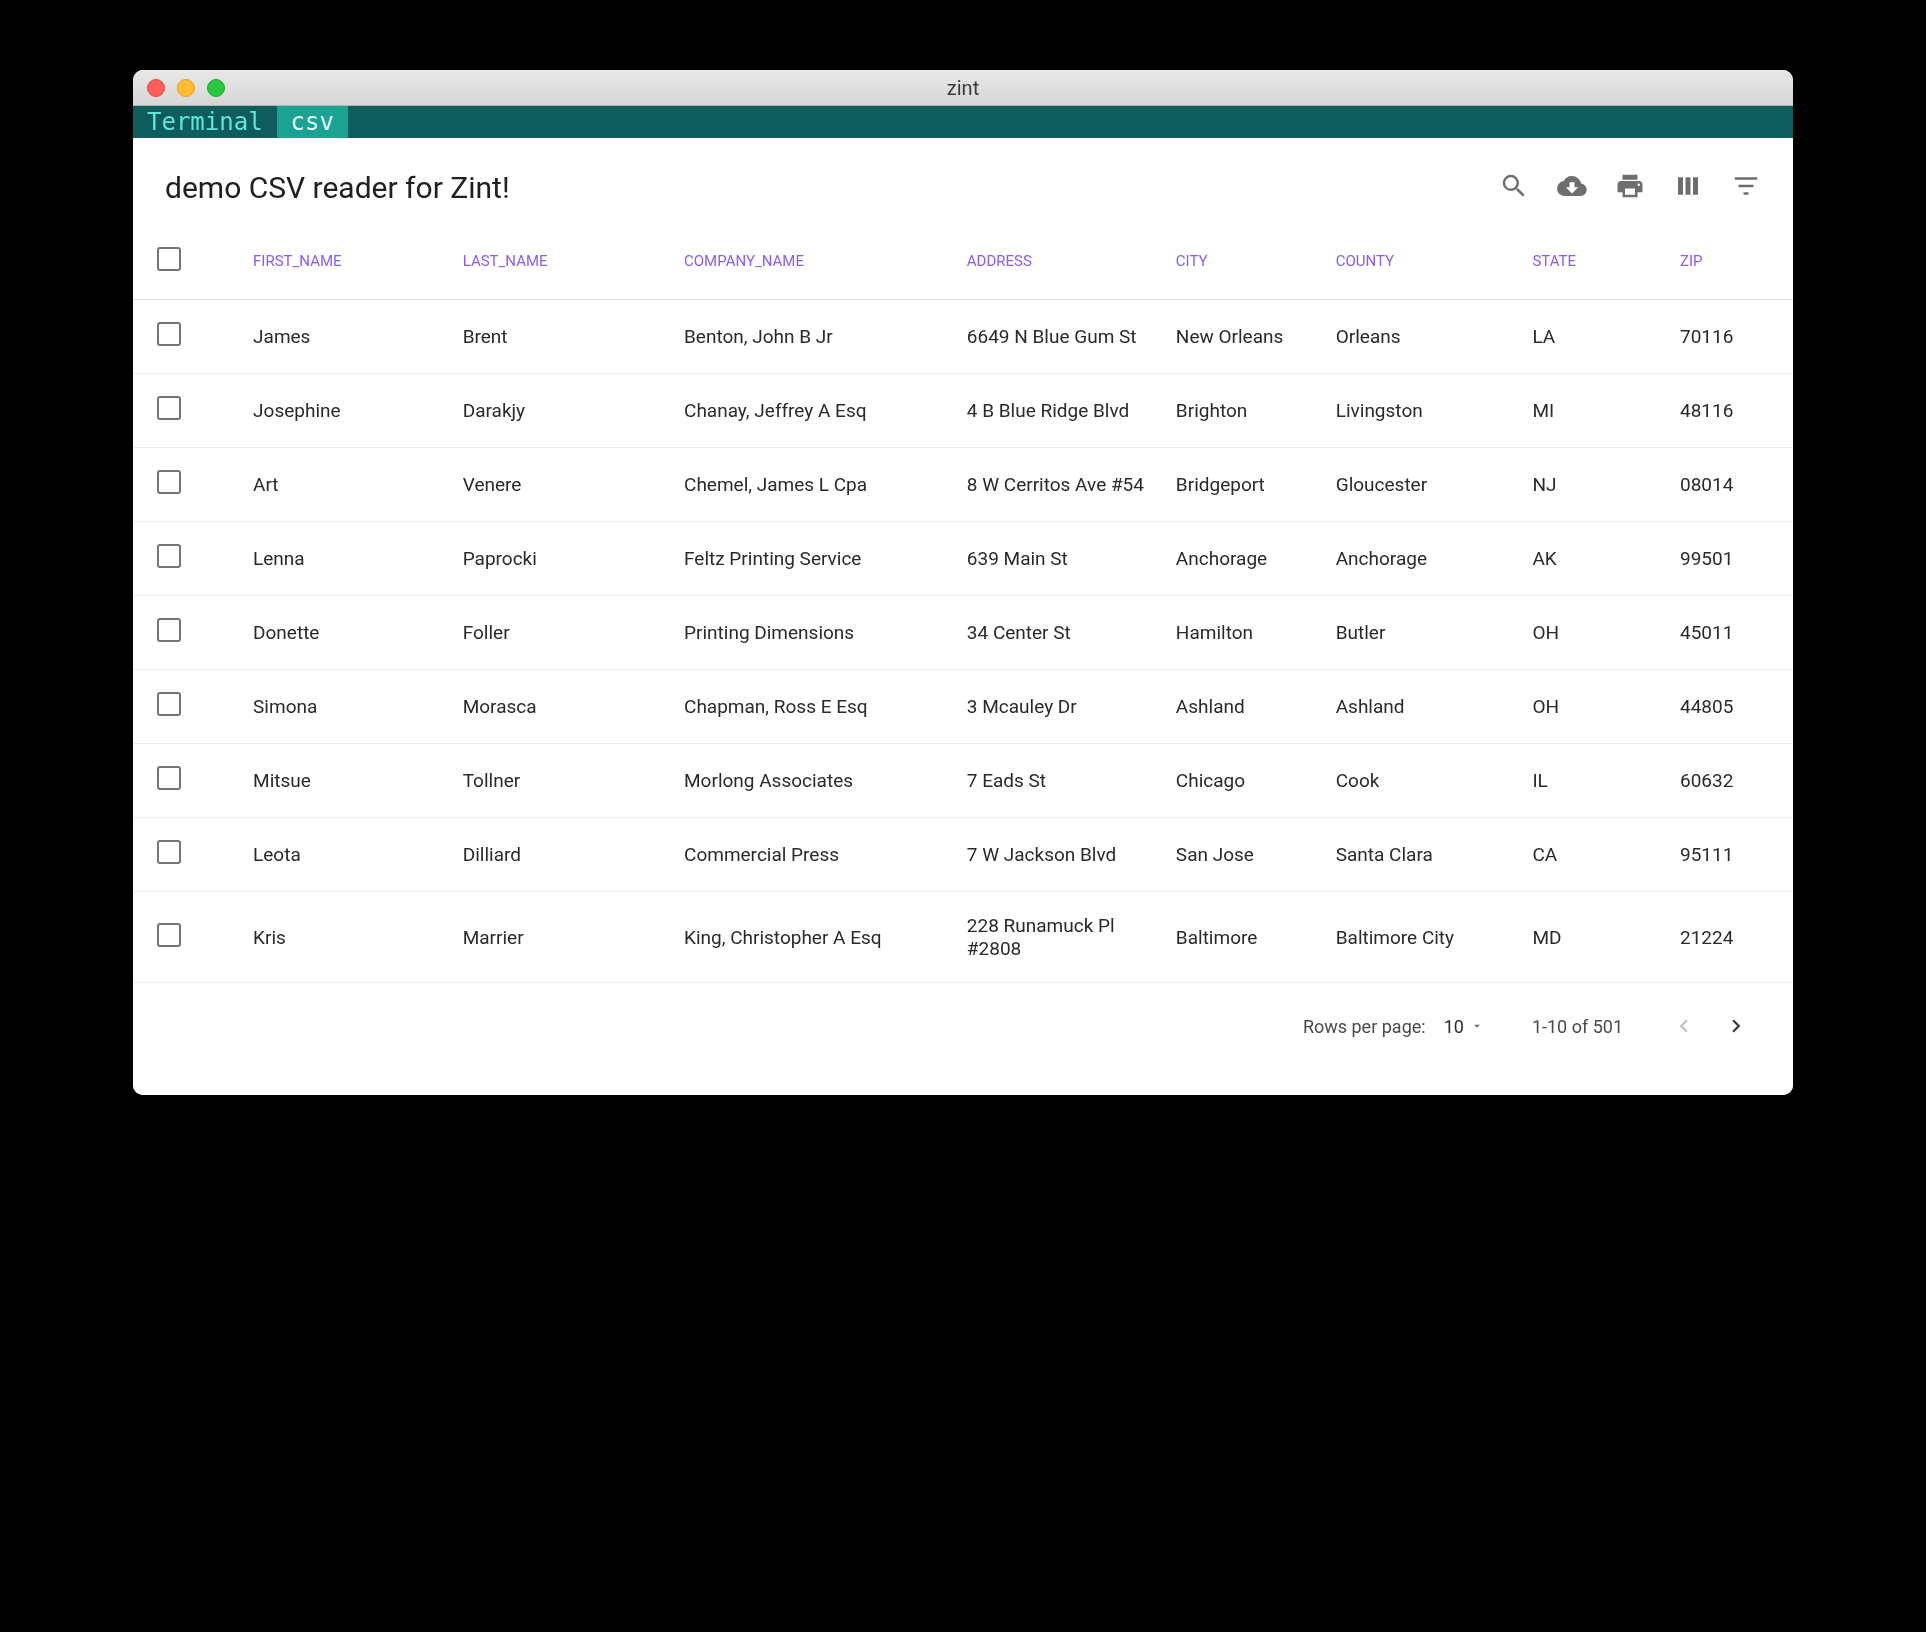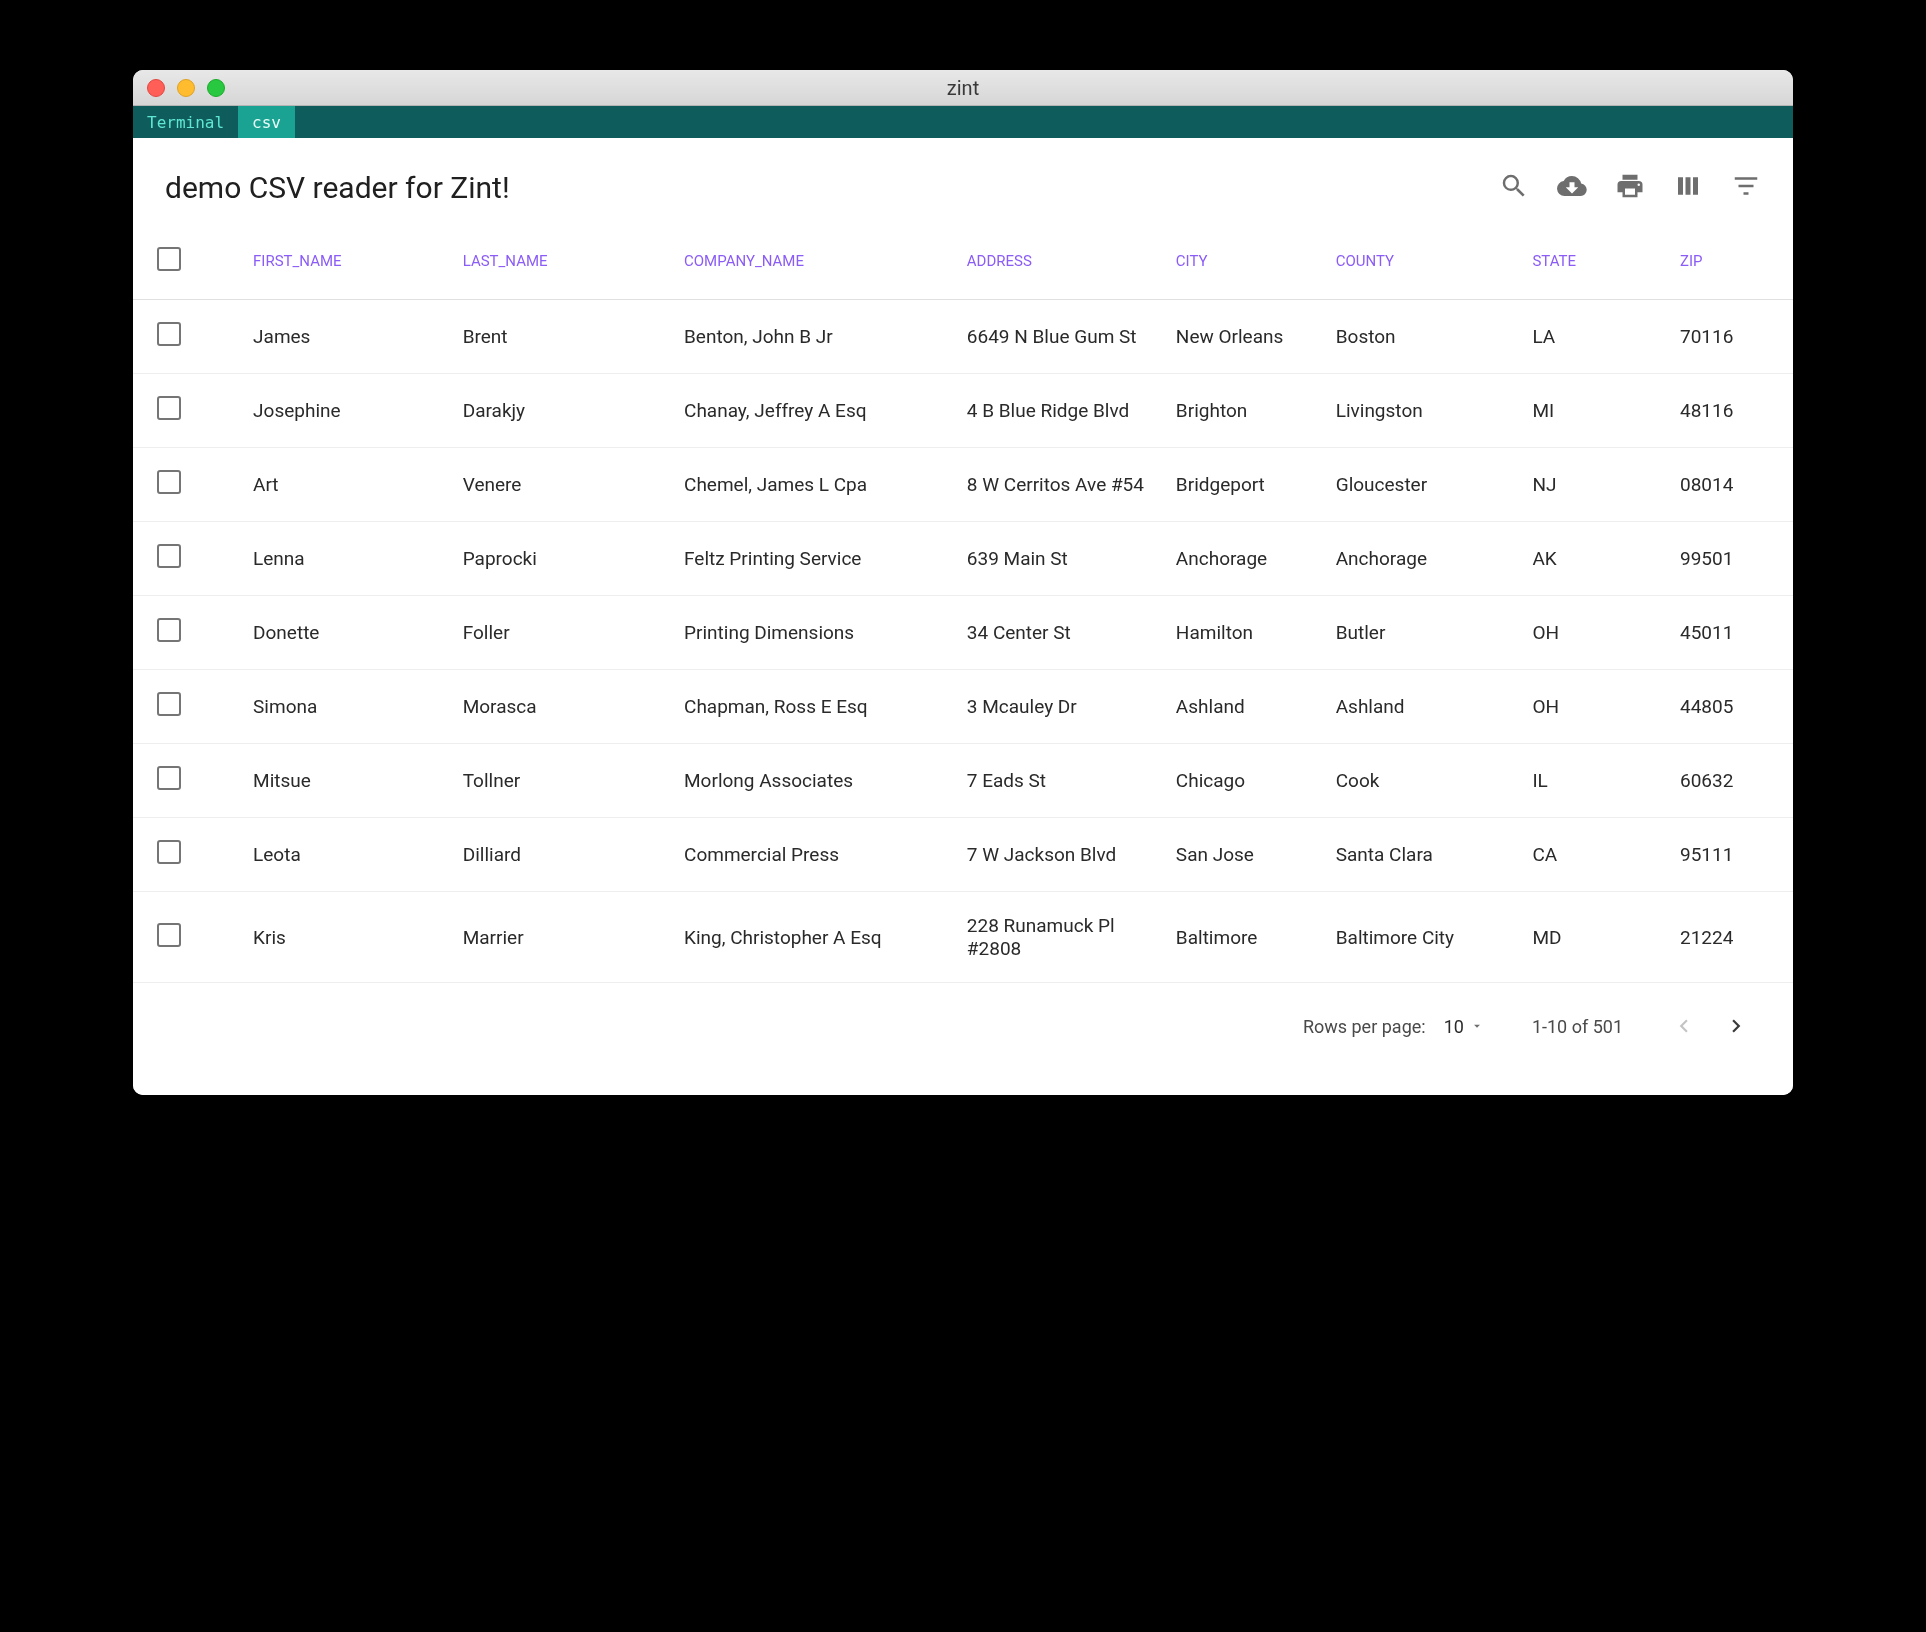--- a/index.html
+++ b/index.html
@@ -46,21 +46,21 @@
     font-size: 20px;
     color: #3a3a3a;
     pointer-events: none;
   }
   .tabbar {
     height: 32px;
     background: #0f5c5c;
     display: flex;
     align-items: stretch;
     font-family: "Menlo", "Consolas", monospace;
-    font-size: 16px;
+    font-size: 24px;
   }
   .tab {
     padding: 0 14px;
     display: flex;
     align-items: center;
     color: #5fe7d4;
   }
   .tab.active {
     background: #1aa392;
     color: #e8fffa;
@@ -232,21 +232,21 @@
         </tr>
       </thead>
       <tbody id="table-body">
           <tr>
             <td class="chk"><span class="checkbox"></span></td>
             <td class="col-first">James</td>
             <td class="col-last">Brent</td>
             <td class="col-company">Benton, John B Jr</td>
             <td class="col-address">6649 N Blue Gum St</td>
             <td class="col-city">New Orleans</td>
-            <td class="col-county">Boston</td>
+            <td class="col-county">Orleans</td>
             <td class="col-state">LA</td>
             <td class="col-zip">70116</td>
           </tr>
           <tr>
             <td class="chk"><span class="checkbox"></span></td>
             <td class="col-first">Josephine</td>
             <td class="col-last">Darakjy</td>
             <td class="col-company">Chanay, Jeffrey A Esq</td>
             <td class="col-address">4 B Blue Ridge Blvd</td>
             <td class="col-city">Brighton</td>

